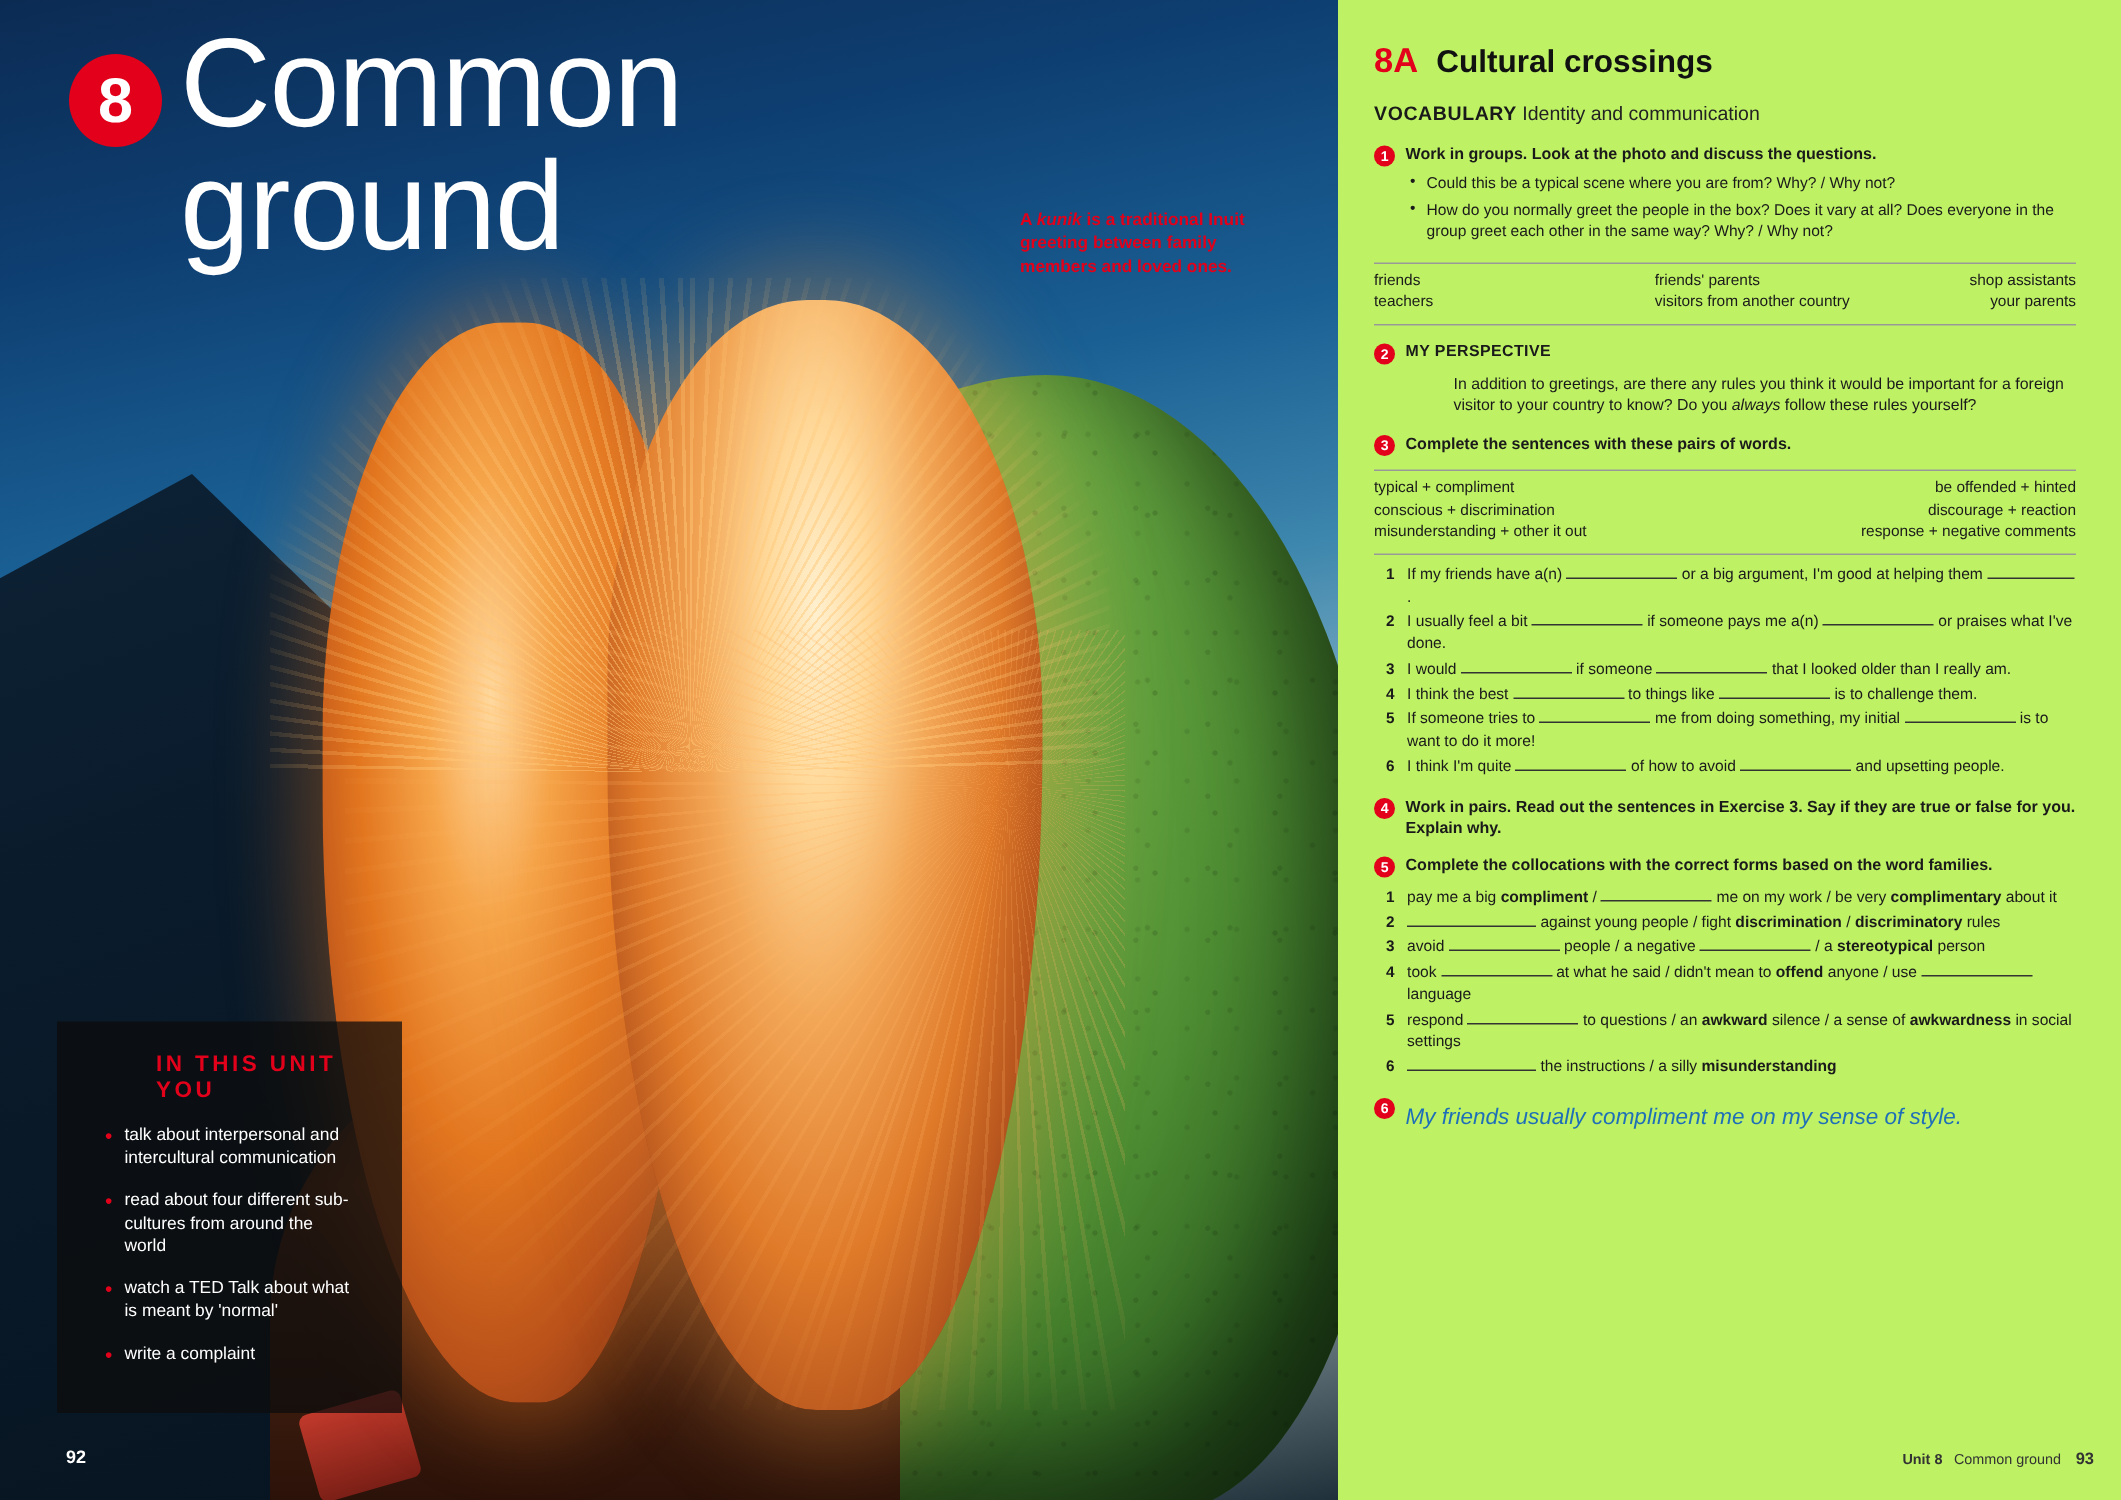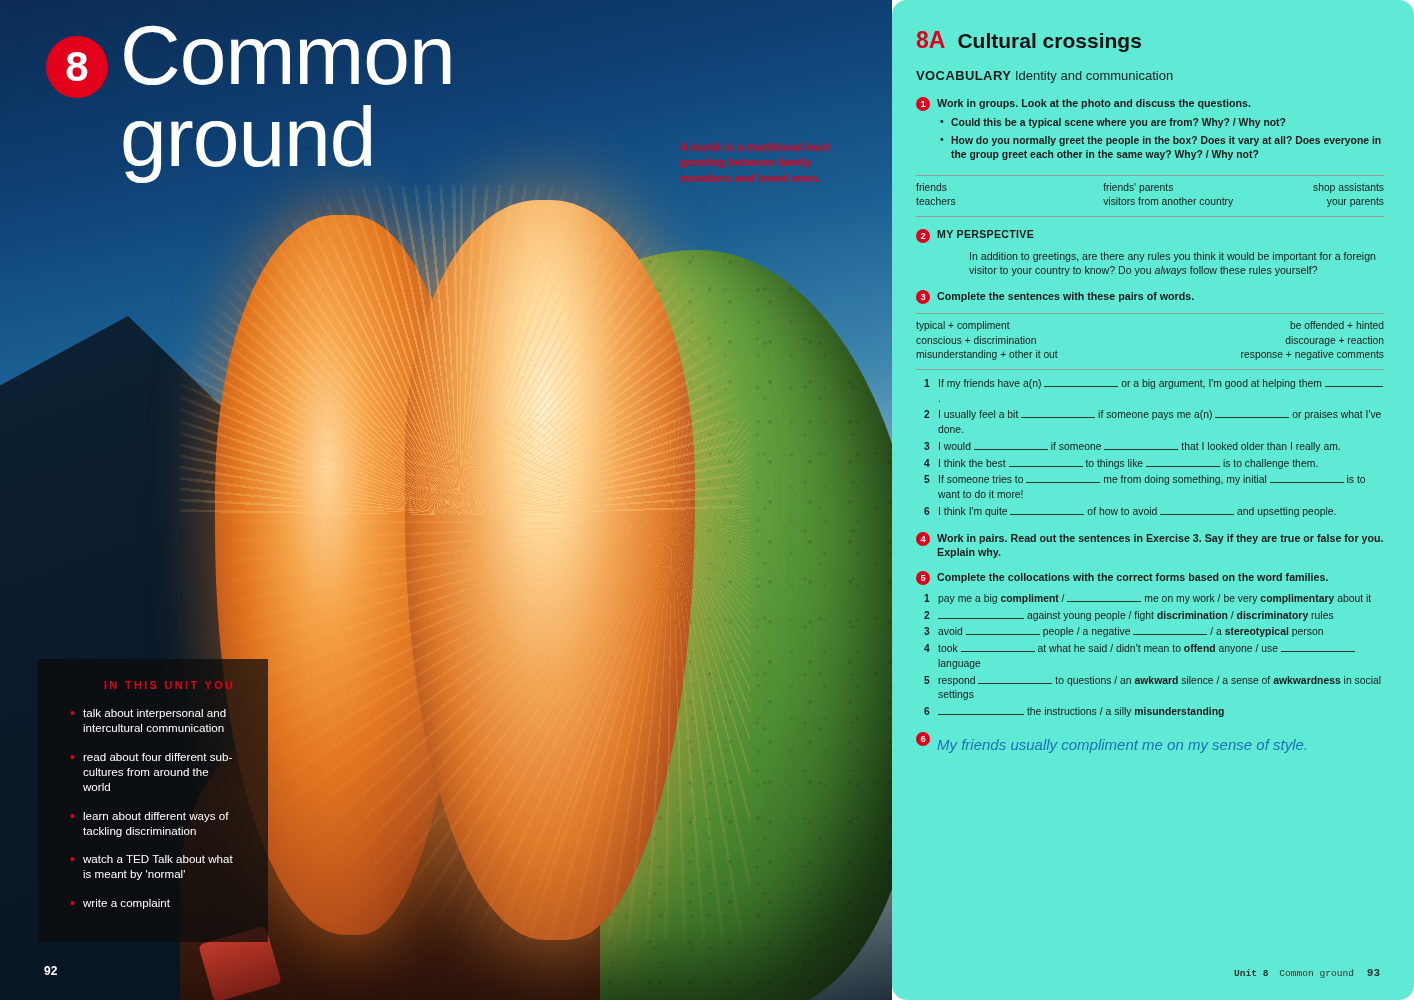--- a/index.html
+++ b/index.html
@@ -137,21 +137,21 @@
   
   .unit-box {
     position: absolute; left: 38px; bottom: 58px;
     width: 230px;
     background: rgba(12,12,12,0.74);
     padding: 20px 18px 18px 18px;
   }
   .unit-box h3 {
     margin: 0 0 14px 0;
     color: #e2001a;
-    font-size: 11px;
+    font-size: 15px;
     letter-spacing: 2.3px;
     font-weight: bold;
     padding-left: 48px;
   }
   .unit-box ul { list-style: none; margin: 14px; padding: 0; }
   .unit-box li {
     position: relative;
     color: #ffffff;
     font-size: 11.6px;
     line-height: 1.32;
@@ -166,47 +166,46 @@
   }
   .folio-left {
     position: absolute; left: 44px; bottom: 22px;
     color: #ffffff; font-size: 12px; font-weight: bold;
   }
 
   
   .right-page {
     position: relative;
     width: 555px; height: 1000px;
-    background: #5eead4;
+    background: #bef264;
     padding: 26px 30px 0 24px;
     color: #1a1a1a;
     font-size: 10.6px;
     line-height: 1.3;
-    border-radius: 15px;
   }
   .head-row { display: flex; align-items: baseline; gap: 12px; }
   .sec-code { color: #e2001a; font-size: 23px; font-weight: bold; }
   .sec-title { font-size: 21px; font-weight: bold; color: #111; }
   .vocab-row { margin-top: 12px; font-size: 13px; }
   .vocab-label { font-weight: bold; letter-spacing: .4px; }
   .vocab-topic { font-weight: normal; color: #222; }
 
   .ex { display: flex; gap: 7px; margin-top: 11px; align-items: flex-start; }
   .num {
     flex: 0 0 auto;
     width: 14px; height: 14px; border-radius: 50%;
     background: #e2001a; color: #fff;
     font-size: 9.4px; font-weight: bold;
     display: flex; align-items: center; justify-content: center;
     margin-top: 1px;
   }
   .ex-body { flex: 1 1 auto; }
   .ex-lead { font-weight: bold; font-size: 10.7px; line-height: 1.32; }
   .bullets { list-style: none; margin: 6px 0 0 0; padding: 0 0 0 14px; }
-  .bullets li { position: relative; margin-bottom: 4px; line-height: 1.34; font-size: 10.4px; font-weight: bold; }
+  .bullets li { position: relative; margin-bottom: 4px; line-height: 1.34; font-size: 10.4px; }
   .bullets li::before { content: "•"; position: absolute; left: -11px; top: -1px; }
 
   .wordbox {
     border-top: 1px solid #999; border-bottom: 1px solid #999;
     margin-top: 9px; padding: 5px 0 6px 0;
   }
   .wordbox .row { display: flex; }
   .wordbox .row > div { font-size: 10.3px; line-height: 1.42; }
   .c1 { flex: 0 0 40%; }
   .c2 { flex: 0 0 36%; }
@@ -226,22 +225,22 @@
   ol.items > li > .n {
     position: absolute; left: 0; top: 0; font-weight: bold; font-size: 10.2px;
   }
   .bl { display: inline-block; border-bottom: 1px solid #333; width: 74px; height: 0.85em; vertical-align: baseline; }
   .bl.s { width: 58px; }
   .bl.l { width: 86px; }
   b.w { font-weight: bold; }
   .example { color: #1f6fb8; font-style: italic; font-size: 15px; margin-top: 4px; }
 
   .folio-right {
-    position: absolute; right: 34px; bottom: 20px;
-    font-size: 9.6px; color: #333; font-family: Liberation Mono, monospace;
+    position: absolute; right: 18px; bottom: 20px;
+    font-size: 9.6px; color: #333;
   }
   .folio-right .pg { font-weight: bold; font-size: 11px; margin-left: 7px; }
   .folio-right .unit { font-weight: bold; }
 </style>
 </head>
 <body>
 
 <div class="spread">
 
   <div class="left-page">
@@ -261,21 +260,20 @@
 
     <div class="caption">
       A <i>kunik</i><span> is a traditional Inuit greeting between family members and loved ones.</span>
     </div>
 
     <div class="unit-box">
       <h3>IN THIS UNIT YOU</h3>
       <ul>
         <li>talk about interpersonal and intercultural communication</li>
         <li>read about four different sub-cultures from around the world</li>
-        <li>learn about different ways of tackling discrimination</li>
         <li>watch a TED Talk about what is meant by 'normal'</li>
         <li>write a complaint</li>
       </ul>
     </div>
 
     <div class="folio-left">92</div>
   </div>
 
   <div class="right-page">
 

